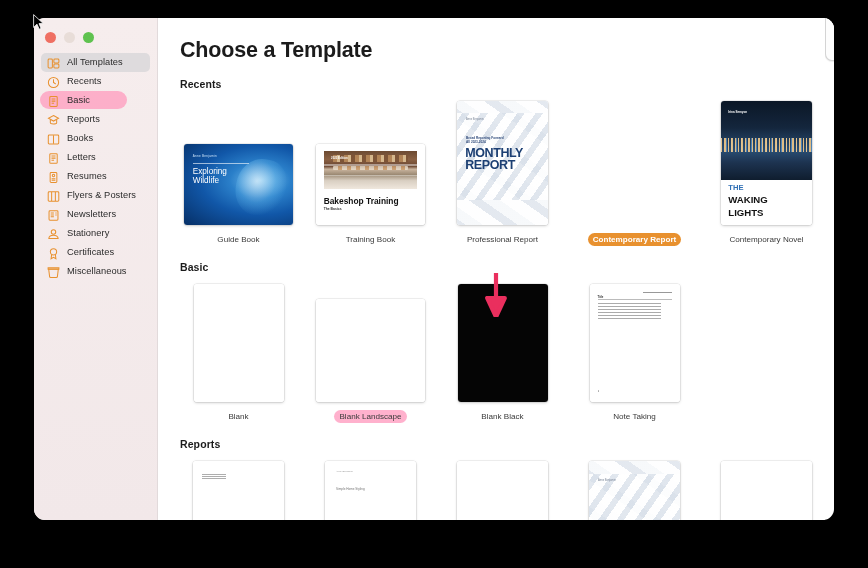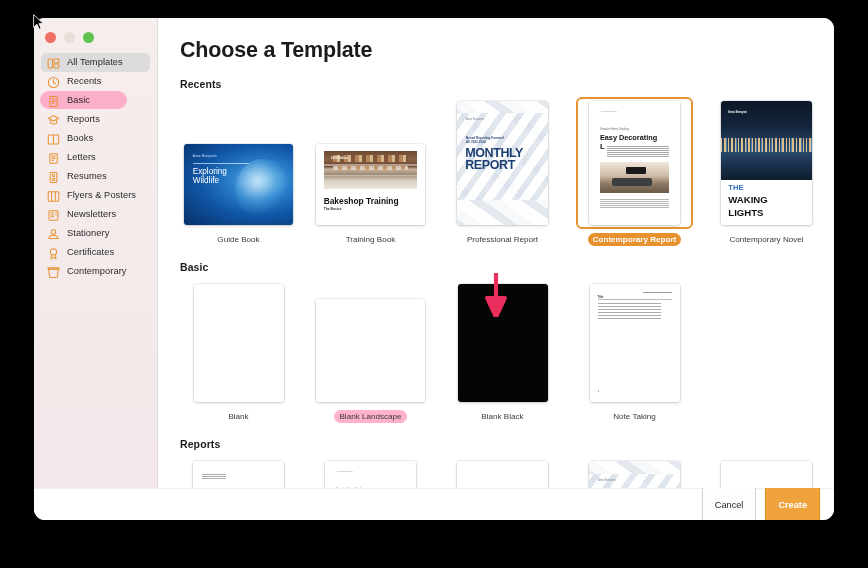--- a/index.html
+++ b/index.html
@@ -9,21 +9,21 @@
     font-family:"Liberation Sans", sans-serif;
     -webkit-font-smoothing:antialiased;
   }
   .screen{position:relative;width:868px;height:568px;background:#000;}
 
   
   .window{
     position:absolute;left:34px;top:18px;width:800px;height:502px;
     background:#ffffff;border-radius:11px;overflow:hidden;
     box-shadow:0 10px 40px rgba(0,0,0,.55);
-    display:flex;flex-direction:column;
+    display:flex;flex-direction:row;
   }
   .window-body{display:flex;flex:1;min-height:0;}
 
   
   .sidebar{
     width:123px;flex:0 0 123px;
     background:#f5ecec;
     background:linear-gradient(180deg,#f6eded 0%,#f2e8e9 100%);
     padding-top:5px;position:relative;
     border-right:1px solid #e2dadb;
@@ -288,21 +288,21 @@
                   <circle cx="7" cy="5.2" r="3.4"></circle>
                   <path d="M5 8.2 L4.4 12.6 L7 11.2 L9.6 12.6 L9 8.2"></path>
                 </svg></span>
               <span class="lbl">Certificates</span>
             </div>
             <div class="side-item">
               <span class="ico"><svg viewBox="0 0 14 14" fill="none" stroke="#e8912f" stroke-width="1.1">
                   <path d="M1.8 3.2h10.4l-1 8.2c-.1.7-.6 1-1.2 1H4c-.6 0-1.1-.3-1.2-1z"></path>
                   <path d="M1.2 1.8h11.6v1.6H1.2z"></path>
                 </svg></span>
-              <span class="lbl">Contemporary</span>
+              <span class="lbl">Miscellaneous</span>
             </div>
           </div>
       </div>
 
       <div class="content">
         <div class="page-title">Choose a Template</div>
         <div id="sections">
             <div class="section">
               <div class="section-head">Recents</div>
               <div class="rowwrap">
@@ -344,33 +344,20 @@
                           <div class="geo2"></div>
                           <div class="tiny">Anne Benjamin</div>
                           <div class="sub">Broad Reporting Forward<br>All 2023-2024</div>
                           <div class="big">MONTHLY<br>REPORT</div>
                         </div>
                       </div>
                     </div>
                     <div class="caption"><span class="cap-txt">Professional Report</span></div>
                   </div>
                   <div class="tpl selected">
-                    <div class="thumbwrap">
-                      <div class="thumb port">
-                        <div class="art-easy">
-                          <div class="lbl">Anne Benjamin</div>
-                          <div class="kick">Simple Home Styling</div>
-                          <div class="hd">Easy Decorating</div>
-                          <div class="dc">L</div>
-                          <div class="txt"></div>
-                          <div class="pic"></div>
-                          <div class="txt2"></div>
-                        </div>
-                      </div>
-                    </div>
                     <div class="caption"><span class="cap-txt">Contemporary Report</span></div>
                   </div>
                   <div class="tpl">
                     <div class="thumbwrap">
                       <div class="thumb port">
                         <div class="art-wak">
                           <div class="sky">
                             <div class="city"></div>
                           </div>
                           <div class="nm">Irina Semyon</div>

